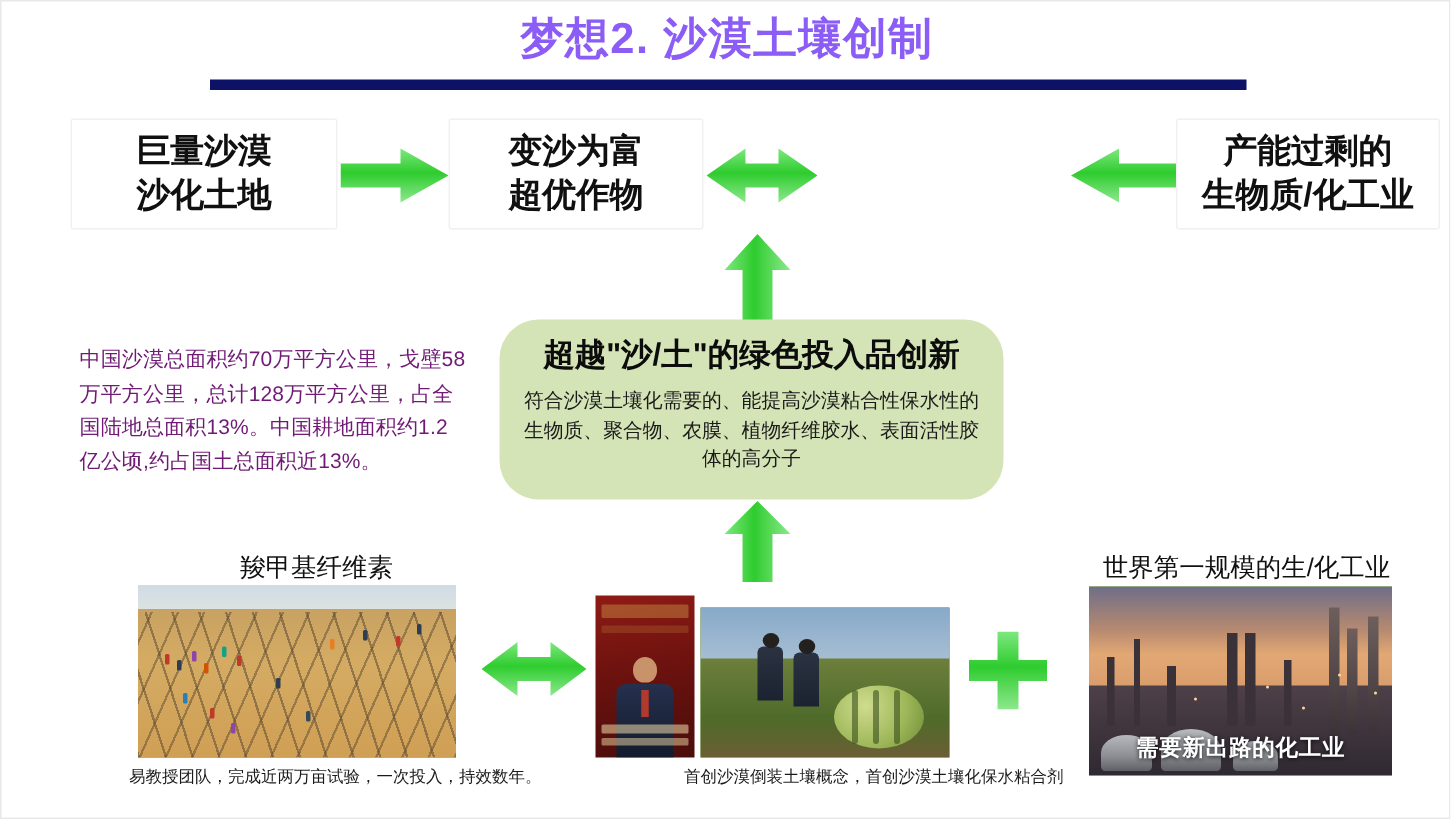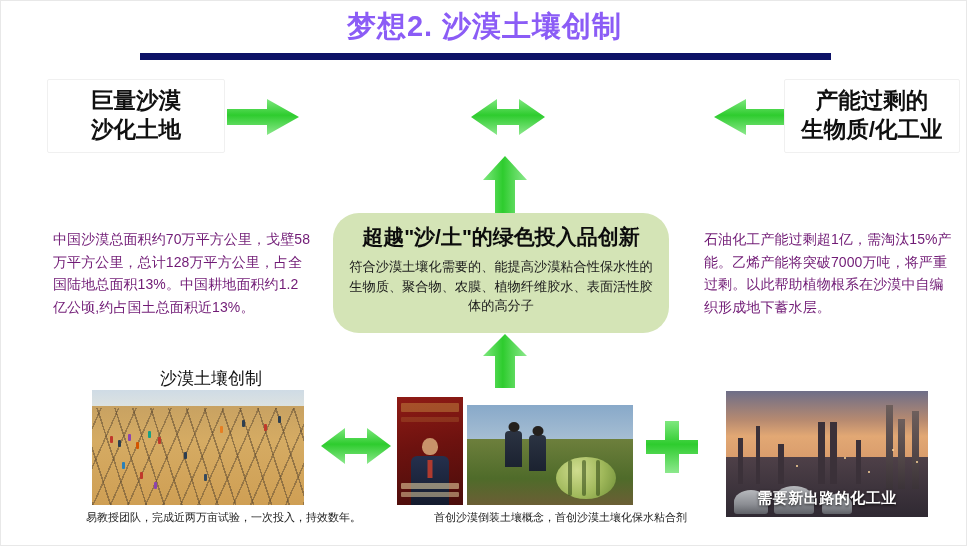--- a/index.html
+++ b/index.html
@@ -260,21 +260,21 @@
   }
 
   .caption {
     position: absolute;
     font-size: 11px;
     color: #1a1a1a;
     text-align: right;
     white-space: nowrap;
   }
   #cap-left { left: 40px;  top: 509px; width: 320px; }
-  #cap-mid  { left: 356px; top: 509px; width: 330px; }
+  #cap-mid  { left: 378px; top: 509px; width: 330px; }
 </style>
 </head>
 <body>
 
 <div id="slide">
 
   <div class="title-wrap">
     <div class="title-text">梦想2. 沙漠土壤创制</div>
   </div>
   <div class="title-rule"></div>
@@ -290,20 +290,24 @@
         <linearGradient id="gr1" x1="0" y1="0" x2="0" y2="1">
           <stop offset="0%" stop-color="#7fe87f"></stop>
           <stop offset="45%" stop-color="#2ecc2e"></stop>
           <stop offset="100%" stop-color="#8de88d"></stop>
         </linearGradient>
       </defs>
       <polygon points="0,12 40,12 40,2 72,20 40,38 40,28 0,28" fill="url(#gr1)"></polygon>
     </svg>
   </div>
 
+  <div class="topbox" id="tb2">
+    <div class="lbl">变沙为富
+超优作物</div>
+  </div>
 
   <div class="arrow" id="ar-both1">
     <svg viewBox="0 0 74 44" width="74" height="44">
       <defs>
         <linearGradient id="gr2" x1="0" y1="0" x2="0" y2="1">
           <stop offset="0%" stop-color="#7fe87f"></stop>
           <stop offset="45%" stop-color="#2ecc2e"></stop>
           <stop offset="100%" stop-color="#8de88d"></stop>
         </linearGradient>
       </defs>
@@ -337,41 +341,41 @@
           <stop offset="0%" stop-color="#7fe87f"></stop>
           <stop offset="45%" stop-color="#2ecc2e"></stop>
           <stop offset="100%" stop-color="#8de88d"></stop>
         </linearGradient>
       </defs>
       <polygon points="22,0 44,24 32,24 32,58 12,58 12,24 0,24" fill="url(#gu1)"></polygon>
     </svg>
   </div>
 
   <div class="sidetext" id="left-para">中国沙漠总面积约70万平方公里，戈壁58万平方公里，总计128万平方公里，占全国陆地总面积13%。中国耕地面积约1.2亿公顷,约占国土总面积近13%。</div>
-  <div class="sidetext" id="right-para">石油化工产能过剩超1亿，需淘汰15%产能。乙烯产能将突破7000万吨，将严重过剩。以此帮助植物根系在沙漠中自编织形成地下蓄水层。</div>
 
   <div id="center-panel">
     <div class="cp-title">超越"沙/土"的绿色投入品创新</div>
     <div class="cp-body">符合沙漠土壤化需要的、能提高沙漠粘合性保水性的生物质、聚合物、农膜、植物纤维胶水、表面活性胶体的高分子</div>
   </div>
 
   <div class="arrow" id="ar-up2">
     <svg viewBox="0 0 44 54" width="44" height="54">
       <defs>
         <linearGradient id="gu2" x1="0" y1="0" x2="1" y2="0">
           <stop offset="0%" stop-color="#7fe87f"></stop>
           <stop offset="45%" stop-color="#2ecc2e"></stop>
           <stop offset="100%" stop-color="#8de88d"></stop>
         </linearGradient>
       </defs>
       <polygon points="22,0 44,22 32,22 32,54 12,54 12,22 0,22" fill="url(#gu2)"></polygon>
     </svg>
   </div>
 
-  <div class="sec-label" id="lbl-left">沙漠土壤创制</div>
+  <div class="sec-label" id="lbl-left">羧甲基纤维素</div>
+  <div class="sec-label" id="lbl-right">世界第一规模的生/化工业</div>
 
   <div class="photo" id="photo-desert">
     <div class="desert-sky"></div>
     <div class="desert-ground"></div>
     <div class="desert-grid"></div>
     <div class="worker" style="left:18px;  top:46px; background:#c0392b;"></div>
     <div class="worker" style="left:26px;  top:50px; background:#2c3e50;"></div>
     <div class="worker" style="left:36px;  top:44px; background:#8e44ad;"></div>
     <div class="worker" style="left:44px;  top:52px; background:#d35400;"></div>
     <div class="worker" style="left:56px;  top:41px; background:#16a085;"></div>

